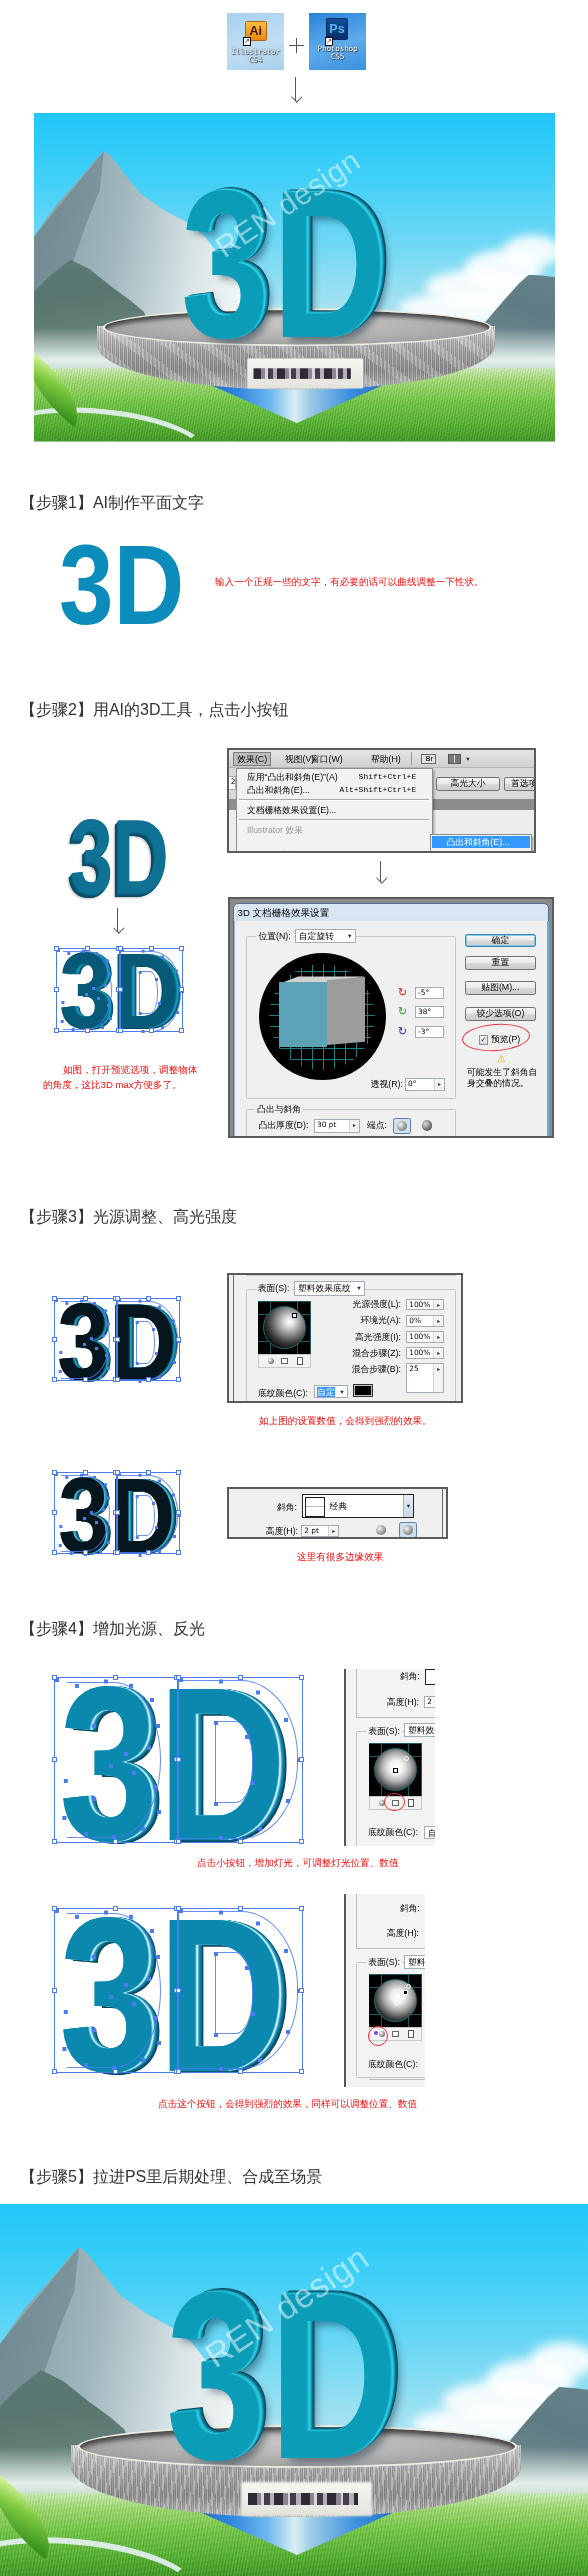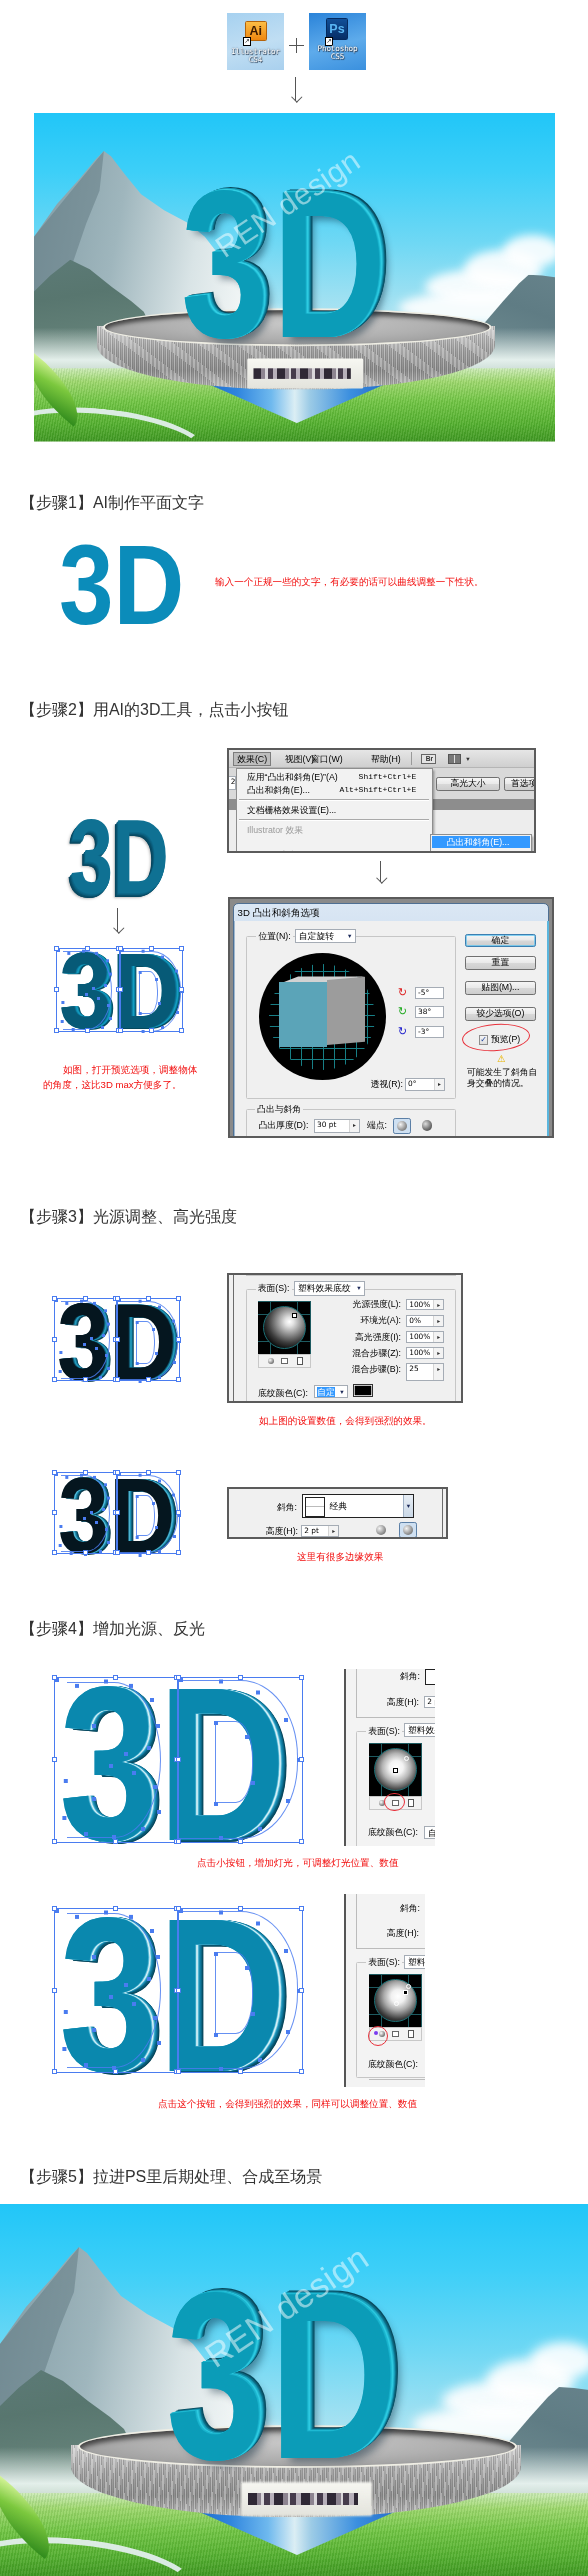--- a/index.html
+++ b/index.html
@@ -283,21 +283,21 @@
     </div>
     <div class="dd-item" style="top:14.7px">
       <span class="lbl" style="left:14.7px">绕转(R)...</span>
     </div>
   </div>
 </div>
 <div class="arrow-down" style="left:376px;top:861px;height:22px"></div>
 
 <div class="shot" style="left:228px;top:897px;width:326px;height:241px;background:#8a8a8a">
   <div class="dlg-window">
-    <div class="dlg-title">3D 凸出和斜角选项</div>
+    <div class="dlg-title">3D 文档栅格效果设置</div>
     <div class="dlg-client">
       <div class="group" style="left:11px;top:14.7px;width:210px;height:163px"></div>
       <div class="legend" style="left:21.3px;top:9.6px">位置(N):</div>
       <div class="dsel" style="left:60px;top:7.4px;width:61px;height:14.7px">
         <span>自定旋转</span>
         <span class="arr">▼</span>
       </div>
       <div class="big-sphere">
         <div class="grid-disc"></div>
         <div class="cube-top"></div>
@@ -390,21 +390,21 @@
   </div>
   <div class="ui" style="left:88px;top:24px;width:84px;text-align:right">光源强度(L):</div>
   <div class="inp" style="left:177px;top:23.6px;width:38px;height:11.8px"><span>100%</span><span class="spin">▸</span></div>
   <div class="ui" style="left:88px;top:40px;width:84px;text-align:right">环境光(A):</div>
   <div class="inp" style="left:177px;top:40px;width:38px;height:11.8px"><span>0%</span><span class="spin">▸</span></div>
   <div class="ui" style="left:88px;top:57px;width:84px;text-align:right">高光强度(I):</div>
   <div class="inp" style="left:177px;top:56px;width:38px;height:11.8px"><span>100%</span><span class="spin">▸</span></div>
   <div class="ui" style="left:88px;top:73px;width:84px;text-align:right">混合步骤(Z):</div>
   <div class="inp" style="left:177px;top:72px;width:38px;height:11.8px"><span>100%</span><span class="spin">▸</span></div>
   <div class="ui" style="left:88px;top:89px;width:84px;text-align:right">混合步骤(B):</div>
-  <div class="inp" style="left:177px;top:88px;width:38px;height:18px"><span>25</span><span class="spin">▸</span></div>
+  <div class="inp" style="left:177px;top:88px;width:38px;height:30px"><span>25</span><span class="spin">▸</span></div>
   <div class="ui" style="left:29px;top:113px">底纹颜色(C):</div>
   <div class="dsel" style="left:85px;top:110px;width:34px;height:13.2px;padding-left:1.5px">
     <span class="hl-text">自定</span>
     <span class="arr">▼</span>
   </div>
   <div class="swatch" id="shading-swatch" style="left: 124px; top: 109px; width: 20px; height: 13.2px; background: rgb(0, 0, 0);"></div>
 </div>
 <div class="caption" style="left:259px;top:1415px">如上图的设置数值，会得到强烈的效果。</div>
 
 <div class="logo logo-dark bevel" style="left:58px;top:1462px;font-size:108px">3D</div>

